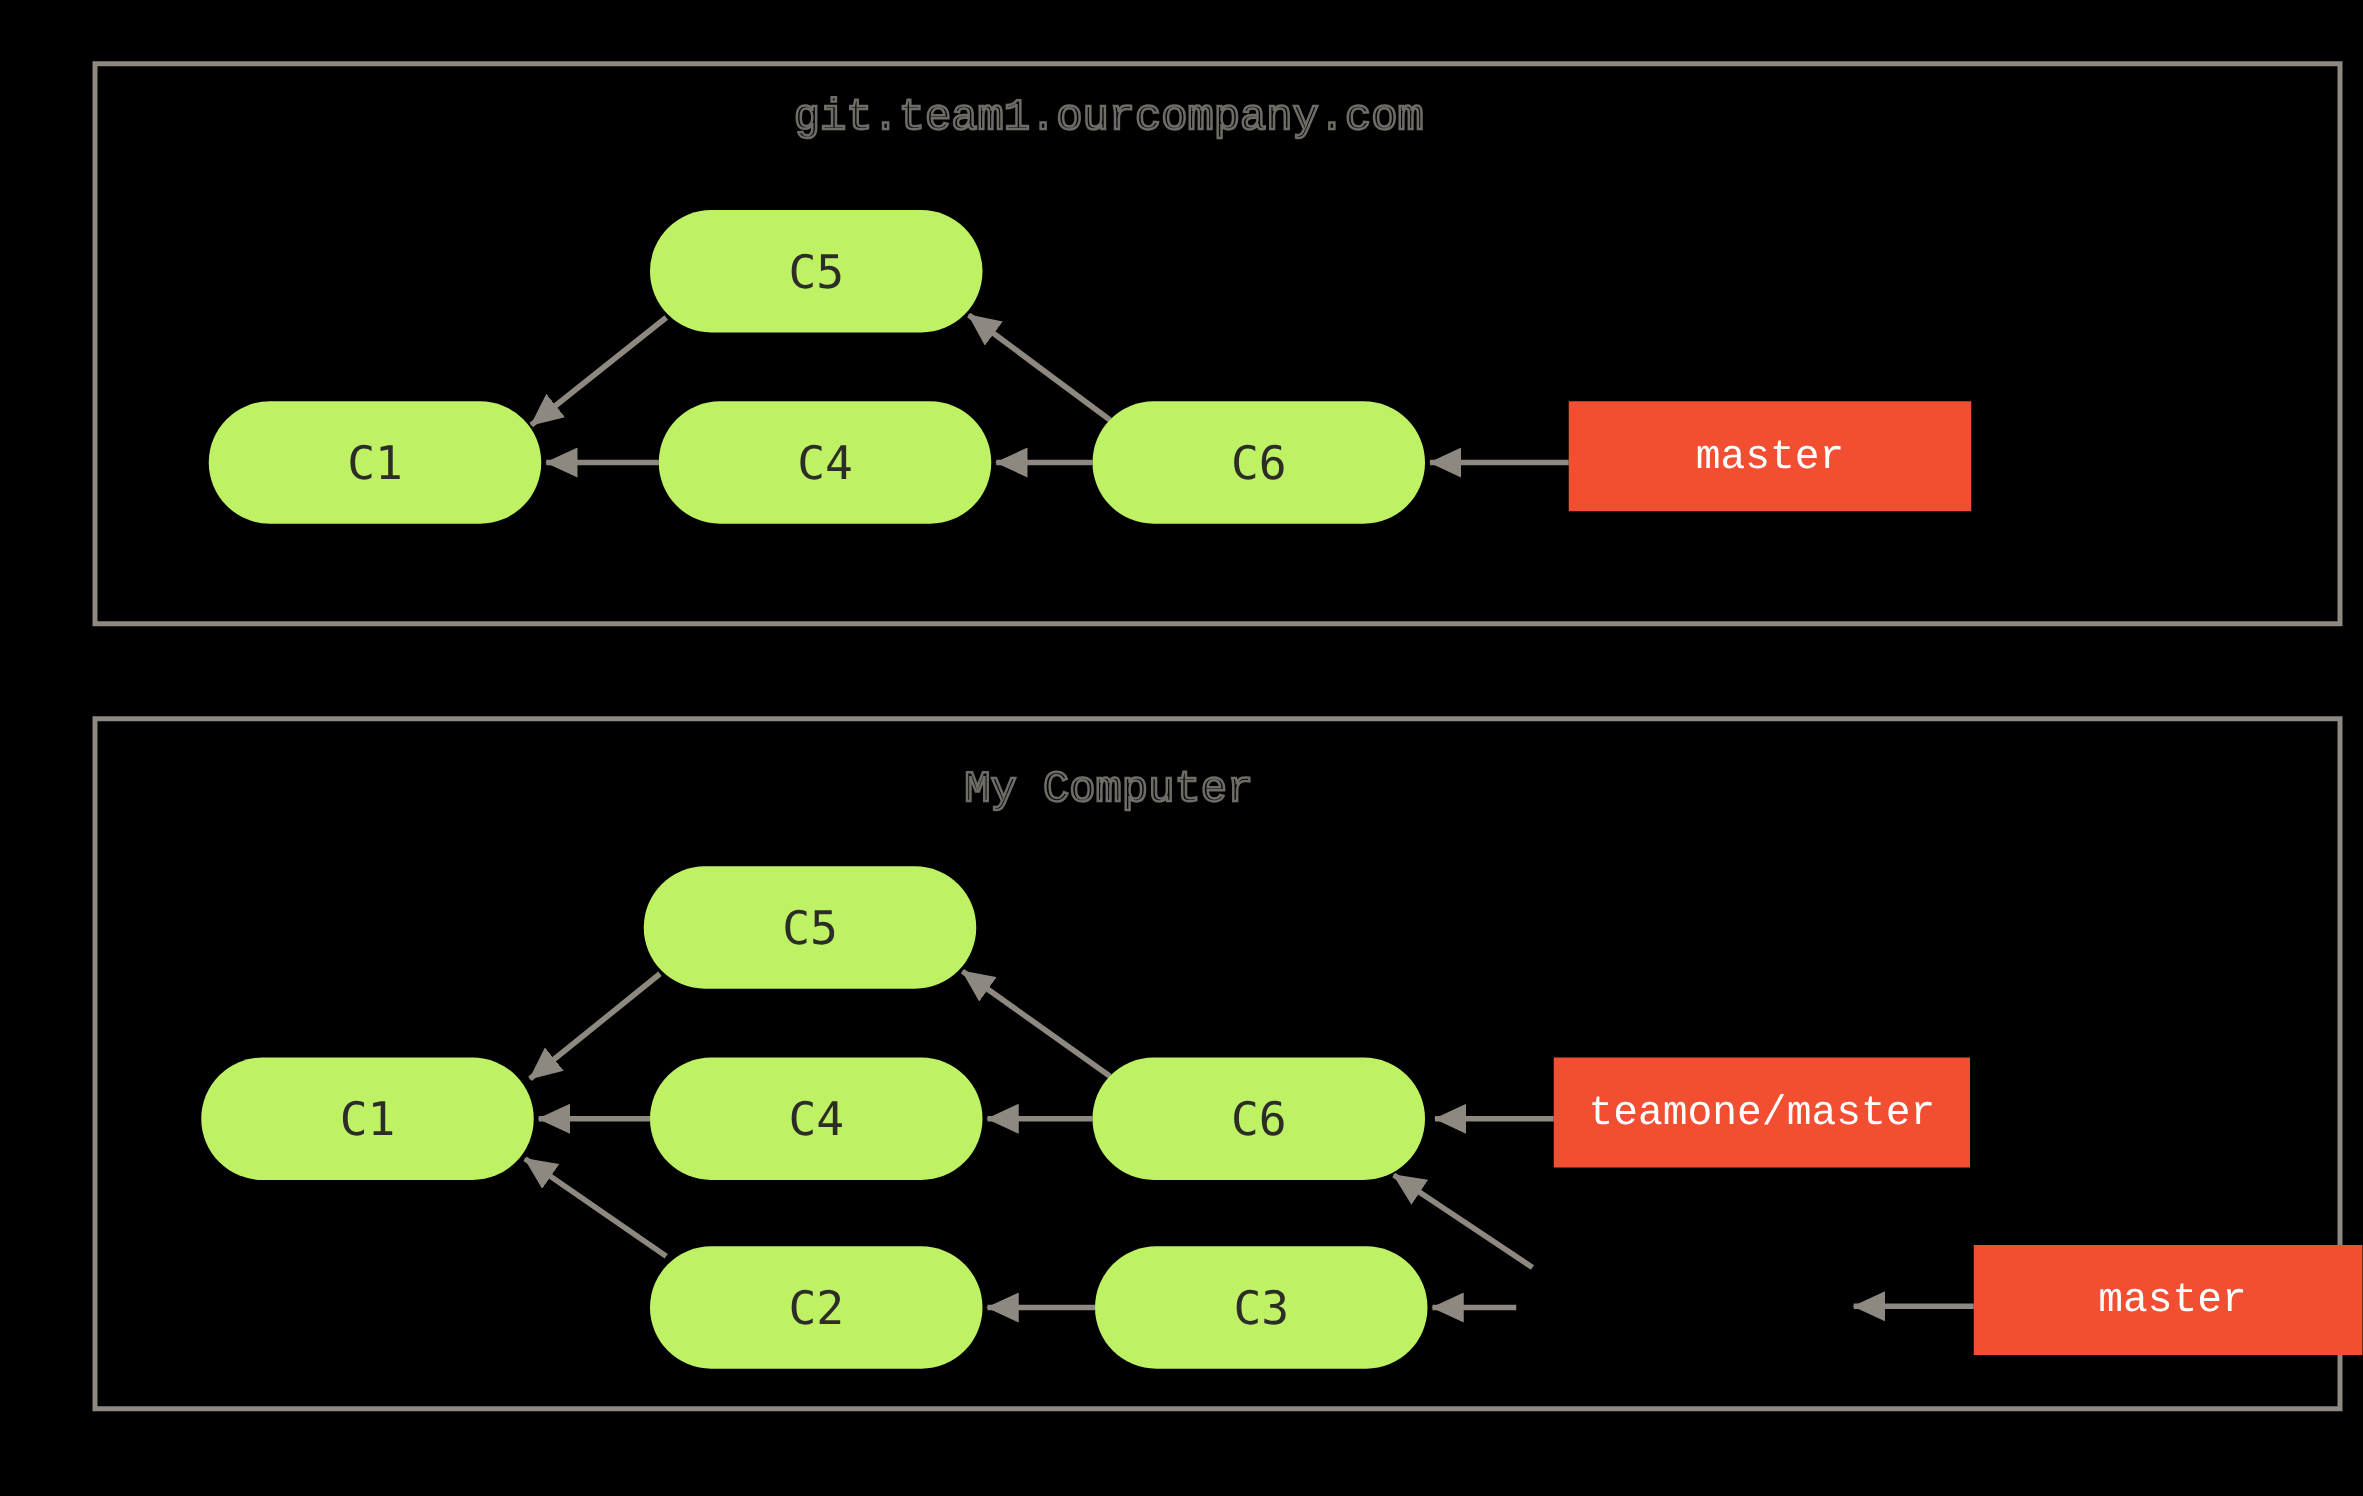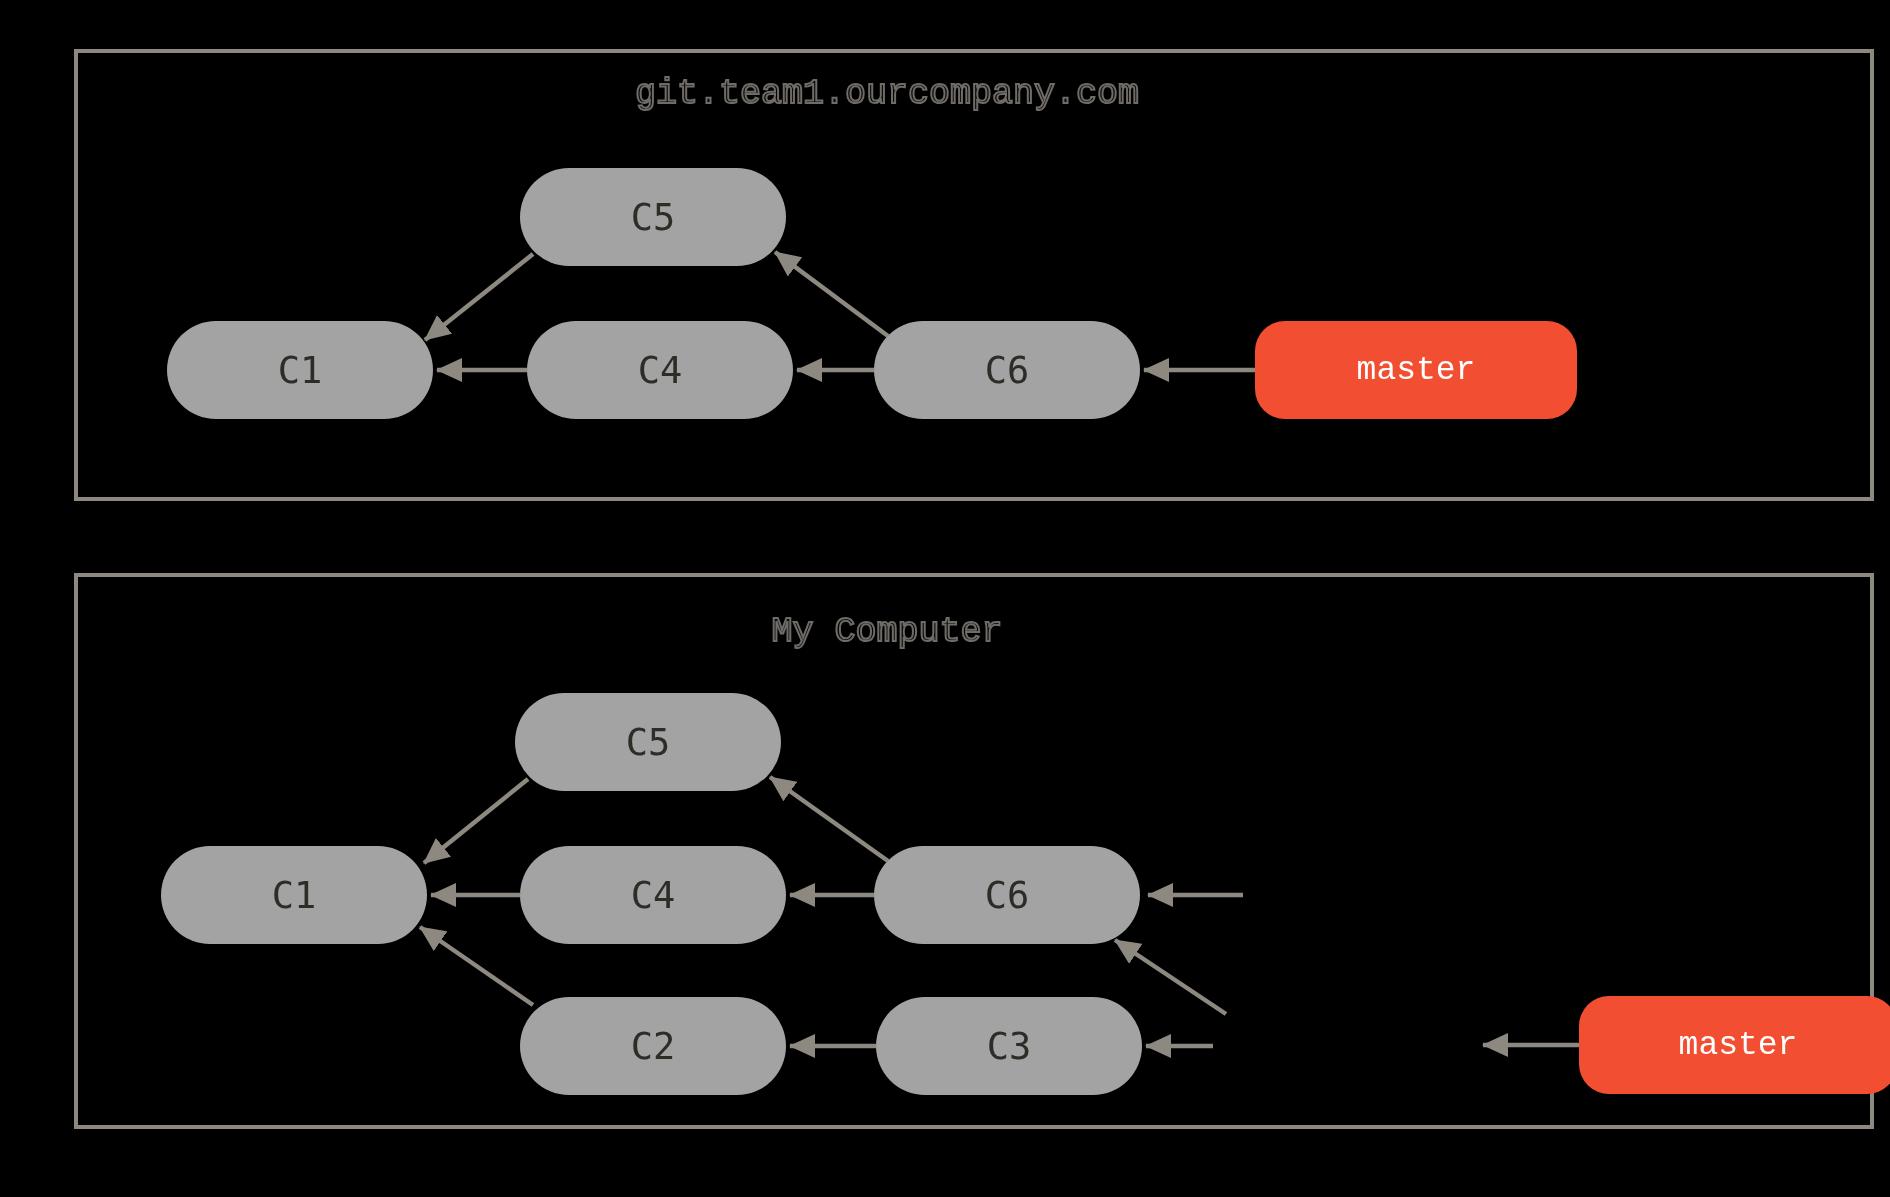--- a/index.html
+++ b/index.html
@@ -37,41 +37,40 @@
     left: 0;
     top: 0;
     z-index: 1;
   }
   .node {
     position: absolute;
     z-index: 2;
     width: 266px;
     height: 98px;
     border-radius: 49px;
-    background: #a3a3a3;
+    background: #bef264;
     display: flex;
     align-items: center;
     justify-content: center;
     font-family: "DejaVu Sans Mono", monospace;
     font-size: 37px;
     color: #2D2D28;
   }
   .branch {
     position: absolute;
     z-index: 2;
-    height: 98px;
+    height: 88px;
     background: #F14E32;
     display: flex;
     align-items: center;
     justify-content: center;
     font-family: "Liberation Mono", monospace;
     font-size: 33px;
     color: #FFFFFF;
     white-space: nowrap;
-    border-radius: 30px;
   }
 </style>
 </head>
 <body>
 
 <div class="canvas">
 
   <div class="repo-box" style="left:46px; top:49px; width:1800px; height:452px;">
     <div class="repo-title" style="left:809px; top:23px;">git.team1.ourcompany.com</div>
   </div>
@@ -110,17 +109,18 @@
   <div class="node" style="left:492px; top:168px;">C5</div>
   <div class="node" style="left:139px; top:321px;">C1</div>
   <div class="node" style="left:499px; top:321px;">C4</div>
   <div class="node" style="left:846px; top:321px;">C6</div>
   <div class="branch" style="left:1227px; top:321px; width:322px;">master</div>
 
   <div class="node" style="left:487px; top:693px;">C5</div>
   <div class="node" style="left:133px; top:846px;">C1</div>
   <div class="node" style="left:492px; top:846px;">C4</div>
   <div class="node" style="left:846px; top:846px;">C6</div>
+  <div class="branch" style="left:1215px; top:846px; width:333px;">teamone/master</div>
   <div class="node" style="left:492px; top:997px;">C2</div>
   <div class="node" style="left:848px; top:997px;">C3</div>
   <div class="branch" style="left:1551px; top:996px; width:318px;">master</div>
 
 </div>
 
 </body></html>

